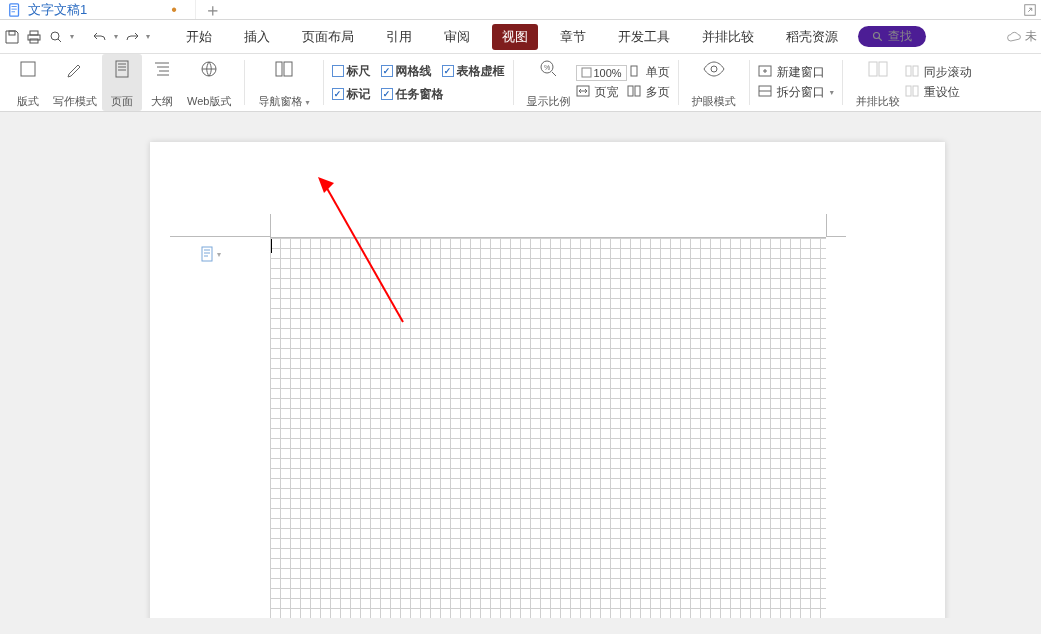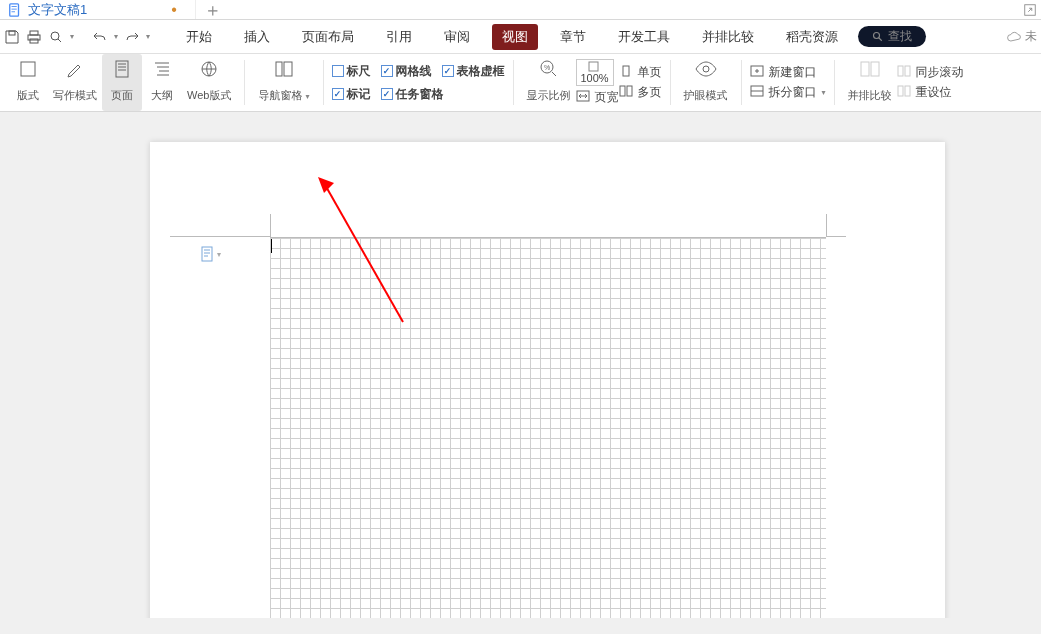--- a/index.html
+++ b/index.html
@@ -15,37 +15,37 @@
   .tabbar .right-icon { margin-left: auto; margin-right: 4px; color: #888; }
 
   
   .topbar { display: flex; align-items: center; height: 34px; background: #fff; border-bottom: 1px solid #e0e0e0; padding-left: 4px; }
   .qat { display: flex; align-items: center; gap: 6px; color: #666; }
   .qat svg { display: block; }
   .qat .sep { width: 6px; }
   .ribbon-tabs { display: flex; align-items: center; margin-left: 26px; gap: 12px; }
   .rtab { padding: 4px 10px; font-size: 13px; color: #333; border-radius: 3px; }
   .rtab.active { background: #7f1d1d; color: #fff; }
-  .search-box { display: flex; align-items: center; gap: 4px; margin-left: 10px; padding: 2px 14px; border-radius: 12px; background: #0f172a; color: #888; }
+  .search-box { display: flex; align-items: center; gap: 4px; margin-left: 10px; padding: 2px 14px; border-radius: 12px; background: #4c1d95; color: #888; }
   .cloud-sync { margin-left: auto; margin-right: 4px; display: flex; align-items: center; gap: 3px; color: #888; font-size: 12px; }
 
   
   .ribbon { display: flex; align-items: stretch; height: 58px; background: #fff; border-bottom: 1px solid #d8d8d8; padding: 0 2px; }
   .group { display: flex; align-items: center; padding: 0 6px; }
   .vsep { width: 1px; background: #e5e5e5; margin: 6px 2px; }
-  .bigbtn { display: flex; flex-direction: column; align-items: center; gap: 6px; padding: 2px 5px; min-width: 40px; height: 100%; }
+  .bigbtn { display: flex; flex-direction: column; align-items: center; gap: 12px; padding: 2px 5px; min-width: 40px; height: 100%; }
   .bigbtn .ic { height: 26px; display: flex; align-items: center; justify-content: center; }
   .bigbtn .lbl { font-size: 11px; color: #555; white-space: nowrap; }
   .bigbtn.sel { background: #e6e6e6; border-radius: 3px; }
   .bigbtn .drop { font-size: 8px; color: #888; }
   .chk-row { display: flex; flex-direction: column; gap: 6px; justify-content: center; }
   .chk-line { display: flex; gap: 10px; font-weight: bold; }
   .chk { display: flex; align-items: center; gap: 3px; font-size: 12px; color: #444; }
   .chk .box { width: 12px; height: 12px; border: 1px solid #5a8fd6; display: inline-flex; align-items: center; justify-content: center; font-size: 9px; color: #2a6bc1; }
-  .zoom-val { border: 1px solid #c9c9c9; padding: 1px 4px; font-size: 11px; background: #fff; display: inline-flex; align-items: center; flex-direction: column; }
+  .zoom-val { border: 1px solid #c9c9c9; padding: 1px 4px; font-size: 11px; background: #fff; display: inline-flex; align-items: center; }
   .smallbtn-col { display: flex; flex-direction: column; gap: 3px; justify-content: center; }
   .smallbtn { display: flex; align-items: center; gap: 4px; font-size: 12px; color: #444; }
   .smallbtn .ic { width: 15px; text-align: center; }
   .smallbtn .drop { font-size: 8px; color: #888; margin-left: 1px; }
   .disabled { color: #bbb; }
   .disabled svg path, .disabled svg rect { stroke: #ccc; }
 
   
   .canvas { position: relative; width: 100%; height: calc(100% - 36px - 34px - 58px); overflow: hidden; }
   .page { position: absolute; left: 150px; top: 30px; width: 795px; height: 1000px; background: #fff; box-shadow: 0 0 6px rgba(0,0,0,0.15); }

